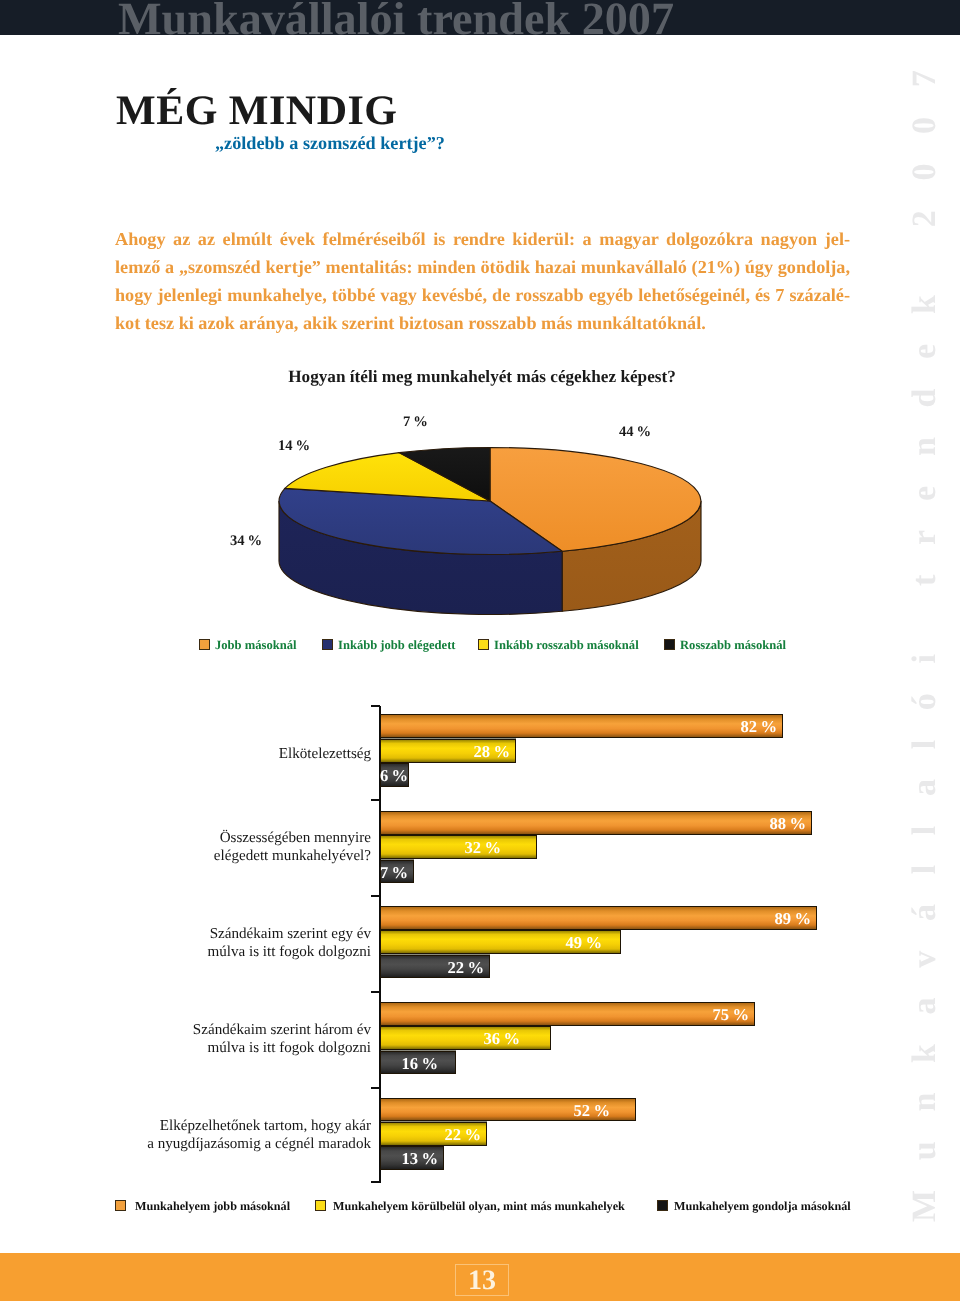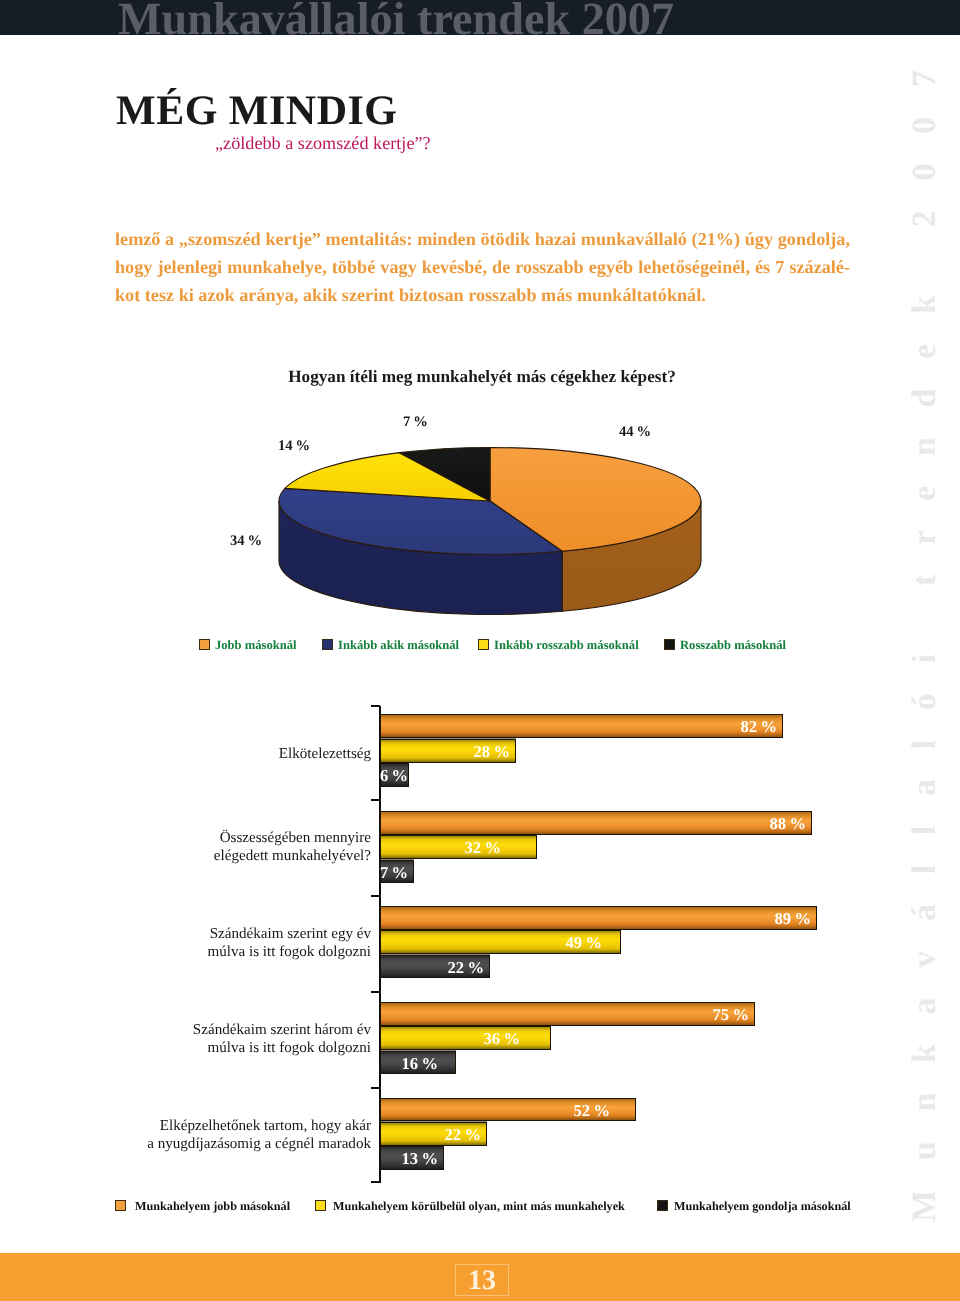--- a/index.html
+++ b/index.html
@@ -11,21 +11,21 @@
   .headerband{position:absolute;left:0;top:0;width:960px;height:35px;background:#161d27;overflow:hidden;}
   .headerband .htitle{position:absolute;left:118px;top:-8px;font-size:46.2px;font-weight:bold;color:#5a5f66;white-space:nowrap;}
 
   
   .vside{position:absolute;left:880px;top:0;width:80px;height:1301px;overflow:hidden;}
   .vside .vtxt{position:absolute;left:26px;top:1222px;white-space:nowrap;font-size:34px;font-weight:bold;color:#e9e9ea;
         letter-spacing:29.7px;transform:rotate(-90deg);transform-origin:0 0;}
 
   
   .hero1{position:absolute;left:116px;top:87px;font-size:42px;font-weight:bold;color:#1a1a1a;letter-spacing:0.5px;}
-  .hero2{position:absolute;left:215px;top:133px;font-size:18.2px;font-weight:normal;color:#be185d;}
+  .hero2{position:absolute;left:215px;top:133px;font-size:18.2px;font-weight:bold;color:#0369a1;}
 
   
   .intro{position:absolute;left:115px;top:225px;width:735px;font-size:18.2px;font-weight:bold;color:#ed9b3c;}
   .introjust{display:block;width:735px;height:28px;line-height:28px;text-align:justify;text-align-last:justify;}
   .introjust.last{text-align-last:left;}
 
 
   
   .piewrap{position:absolute;left:0;top:355px;width:960px;height:310px;}
   .pietitle{position:absolute;left:2px;top:12px;width:960px;text-align:center;font-size:17.2px;font-weight:bold;color:#1a1a1a;}
@@ -67,20 +67,21 @@
   </div>
 
   <div class="vside">
     <div class="vtxt">Munkavállalói trendek 2007</div>
   </div>
 
   <div class="hero1">MÉG MINDIG</div>
   <div class="hero2">„zöldebb a szomszéd kertje”?</div>
 
   <div class="intro">
+    <span class="introjust ln1">Ahogy az az elmúlt évek felméréseiből is rendre kiderül: a magyar dolgozókra nagyon jel-</span>
     <span class="introjust ln2">lemző a „szomszéd kertje” mentalitás: minden ötödik hazai munkavállaló (21%) úgy gondolja,</span>
     <span class="introjust ln3">hogy jelenlegi munkahelye, többé vagy kevésbé, de rosszabb egyéb lehetőségeinél, és 7 százalé-</span>
     <span class="introjust last ln4">kot tesz ki azok aránya, akik szerint biztosan rosszabb más munkáltatóknál.</span>
   </div>
 
   <div class="piewrap">
     <div class="pietitle">Hogyan ítéli meg munkahelyét más cégekhez képest?</div>
   <svg class="piesvg" width="960" height="275" viewBox="0 0 960 275">
     <defs>
       <linearGradient id="gOr" x1="0" y1="0" x2="0" y2="1">
@@ -124,21 +125,21 @@
     <path d="M490.00,146.00 L399.31,97.69 A211.0,53.5 0 0 1 490.00,92.50 Z" fill="url(#gBk)" stroke="#2a1a0a" stroke-width="1.15"></path>
   </svg>
     <div class="pielbl" style="left:403px;top:59px;">7 %</div>
     <div class="pielbl" style="left:278px;top:83px;">14 %</div>
     <div class="pielbl" style="left:619px;top:69px;">44 %</div>
     <div class="pielbl" style="left:230px;top:178px;">34 %</div>
     <div class="pielegend">
       <span class="lgsw" style="left:199px;top:1px;background:#F2A03C;"></span>
       <span class="lgi" style="left:215px;top:0px;">Jobb másoknál</span>
       <span class="lgsw" style="left:322px;top:1px;background:#27316F;"></span>
-      <span class="lgi" style="left:338px;top:0px;">Inkább akik másoknál</span>
+      <span class="lgi" style="left:338px;top:0px;">Inkább jobb elégedett</span>
       <span class="lgsw" style="left:478px;top:1px;background:#FCDD17;"></span>
       <span class="lgi" style="left:494px;top:0px;">Inkább rosszabb másoknál</span>
       <span class="lgsw" style="left:664px;top:1px;background:#141414;"></span>
       <span class="lgi" style="left:680px;top:0px;">Rosszabb másoknál</span>
     </div>
   </div>
 
   <div class="barwrap">
     <div class="bargap" style="left:380px;top:47.7px;height:2.5px;width:136px;"></div>
     <div class="bargap" style="left:380px;top:72.1px;height:2.5px;width:29px;"></div>

